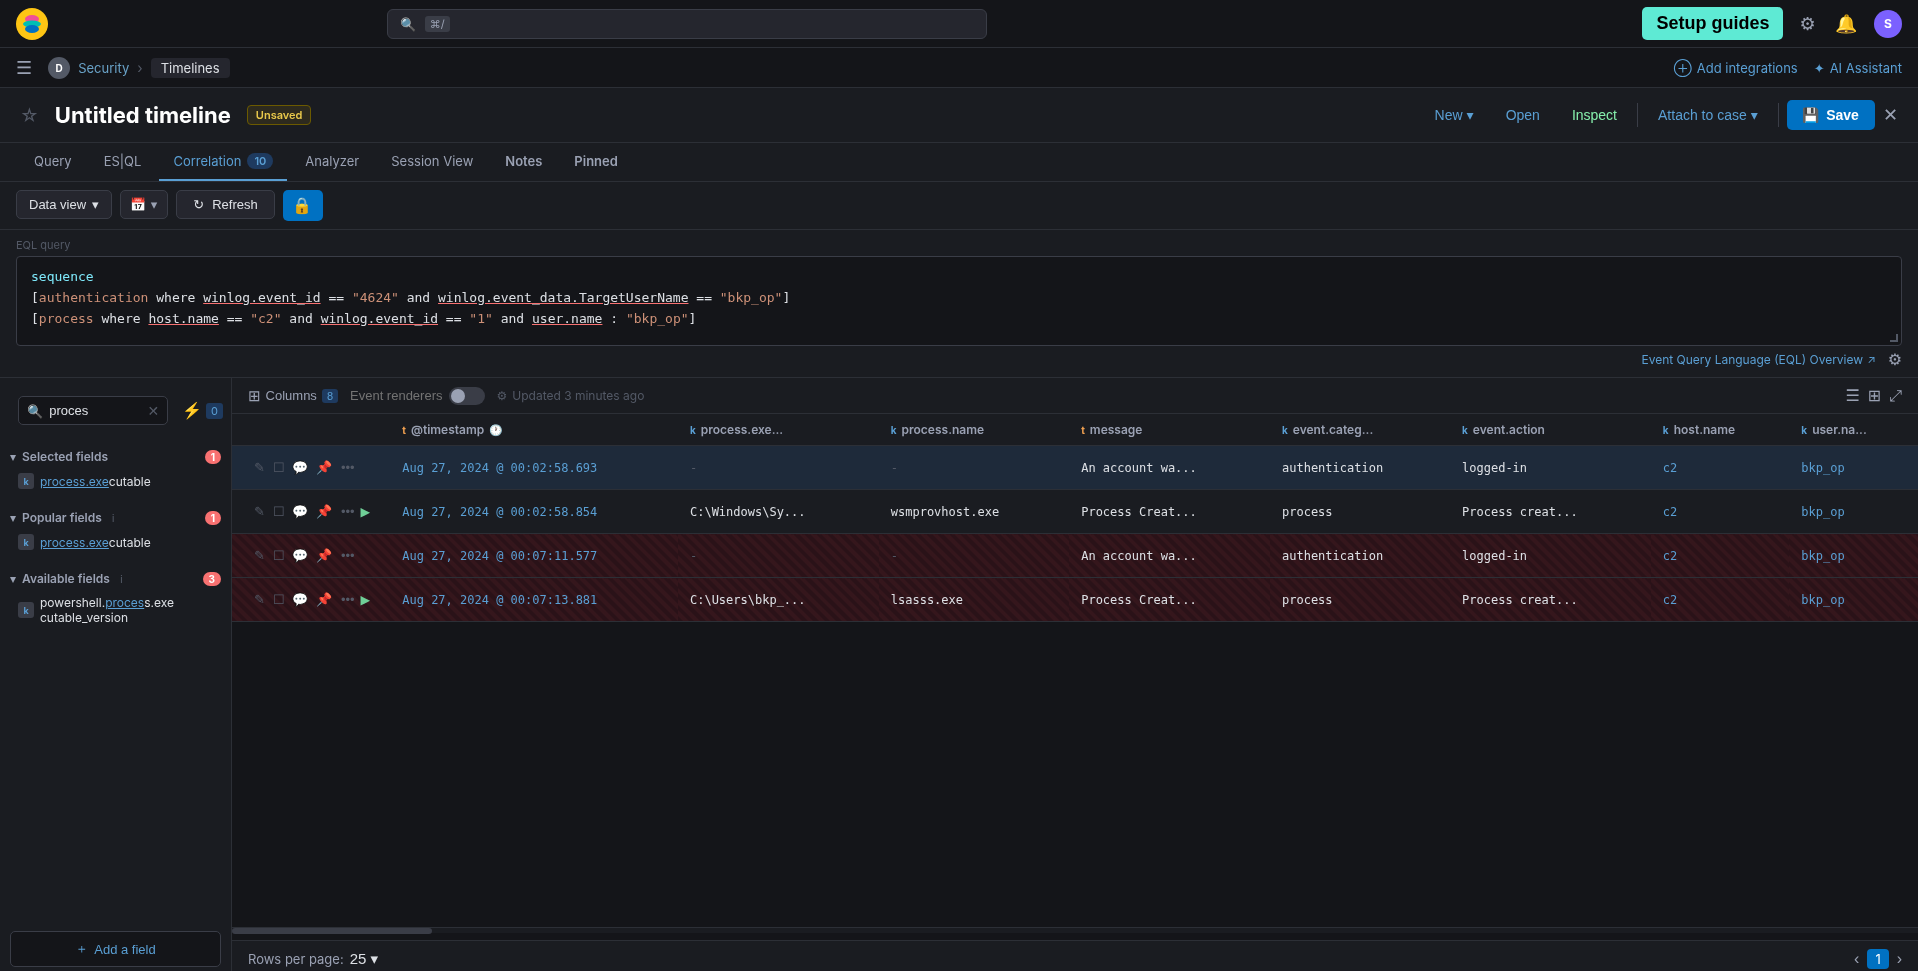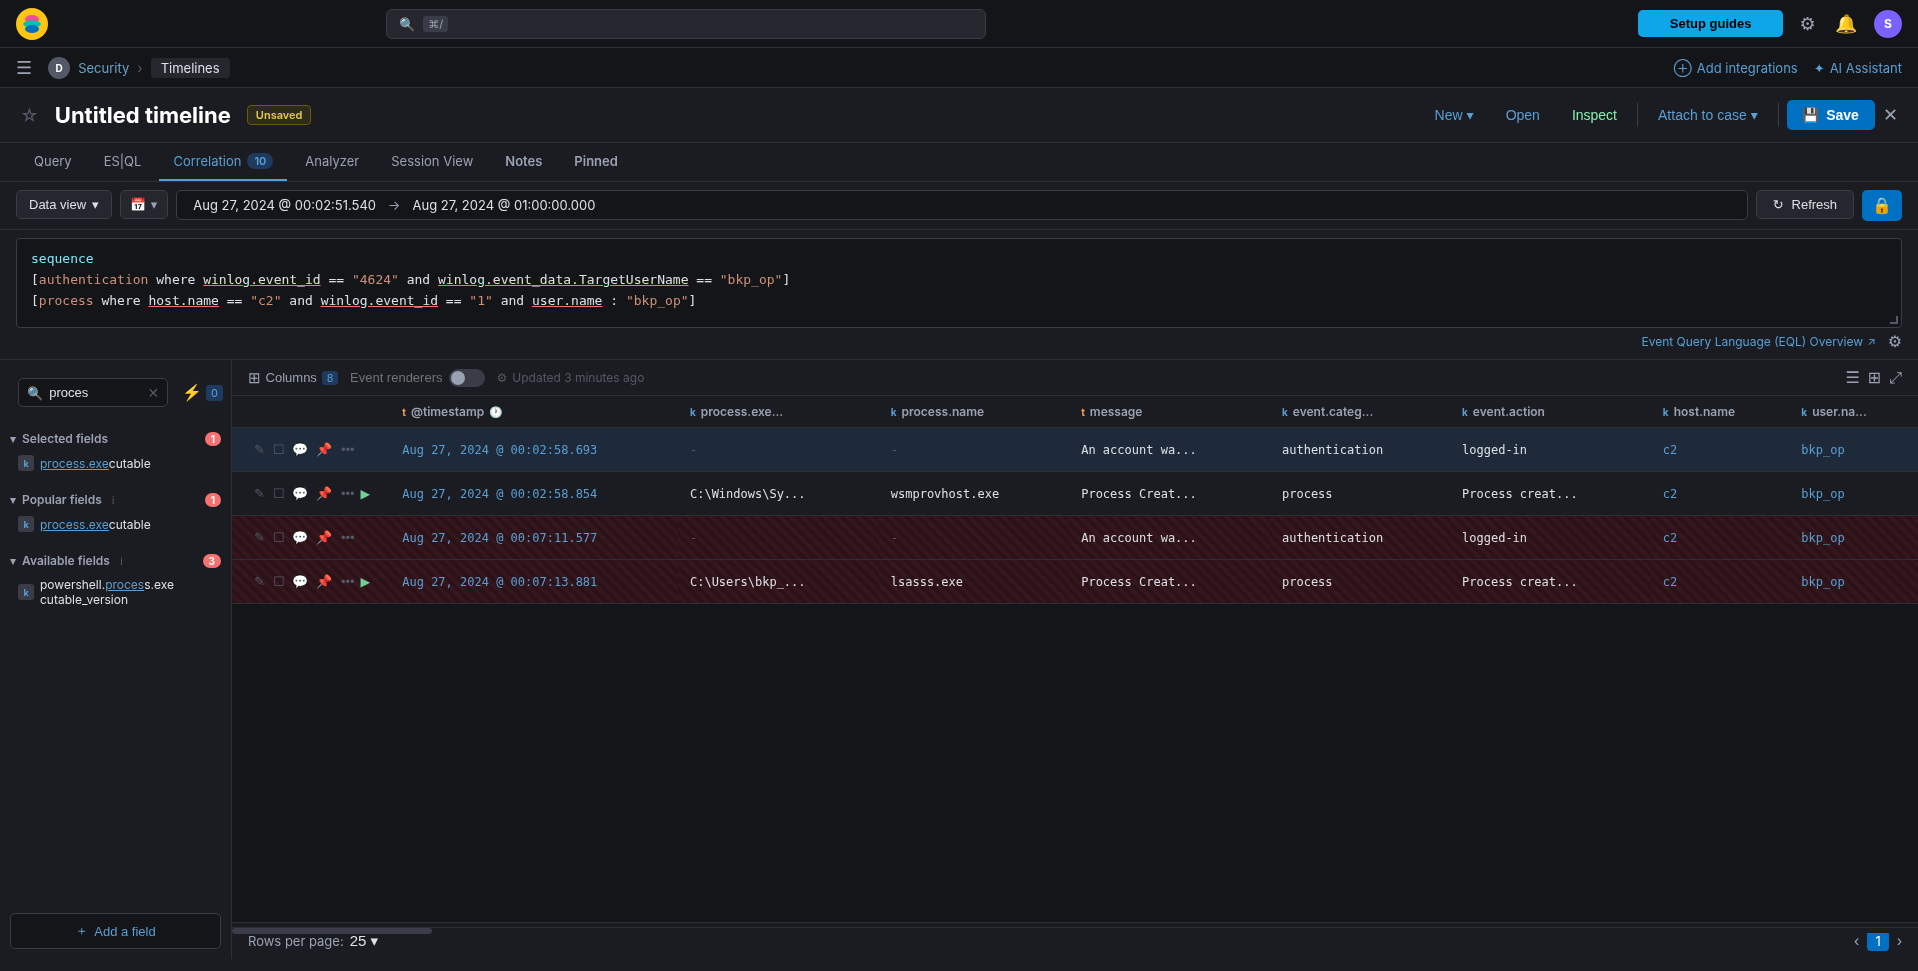--- a/index.html
+++ b/index.html
@@ -57,26 +57,26 @@
       border-radius: 3px;
       font-size: 11px;
     }
     .top-nav-right {
       display: flex;
       align-items: center;
       gap: 12px;
       margin-left: auto;
     }
     .setup-guides-btn {
-      background: #0ea5e9;
+      background: #5eead4;
       color: #000;
       border: none;
       border-radius: 5px;
-      padding: 6px 32px;
-      font-size: 13px;
+      padding: 6px 14px;
+      font-size: 18px;
       font-weight: 600;
       cursor: pointer;
     }
     .icon-btn {
       background: transparent;
       border: none;
       color: #9aa1b3;
       cursor: pointer;
       padding: 4px;
       border-radius: 4px;
@@ -803,35 +803,31 @@
 
 <div class="filter-bar">
   <button class="data-view-btn">
     <span>Data view</span>
     <span>▾</span>
   </button>
   <button class="calendar-btn">
     <span>📅</span>
     <span>▾</span>
   </button>
-  <div class="date-range">
-    <span class="date-text">Aug 27, 2024 @ 00:02:51.540</span>
-    <span class="date-arrow">→</span>
-    <span class="date-text">Aug 27, 2024 @ 01:00:00.000</span>
-  </div>
   <button class="refresh-btn">
     <span>↻</span>
     <span>Refresh</span>
   </button>
   <button class="lock-btn">
     <span>🔒</span>
   </button>
 </div>
 
 <div class="eql-section">
+  <div class="eql-label">EQL query</div>
   <div style="position:relative;">
     <div class="eql-editor" contenteditable="true" style="">
       <span style="color:#7ee8fa;">sequence</span><br>
       [<span style="color:#ce9178;">authentication</span> where <span style="text-decoration:underline;text-decoration-color:#f87171;">winlog.event_id</span> == <span style="color:#ce9178;">"4624"</span> and <span style="text-decoration:underline;text-decoration-color:#f87171;">winlog.event_data.TargetUserName</span> == <span style="color:#ce9178;">"bkp_op"</span>]<br>
       [<span style="color:#ce9178;">process</span> where <span style="text-decoration:underline;text-decoration-color:#f87171;">host.name</span>  == <span style="color:#ce9178;">"c2"</span> and <span style="text-decoration:underline;text-decoration-color:#f87171;">winlog.event_id</span> == <span style="color:#ce9178;">"1"</span> and <span style="text-decoration:underline;text-decoration-color:#f87171;">user.name</span> : <span style="color:#ce9178;">"bkp_op"</span>]
     </div>
     <div style="position:absolute;bottom:4px;right:4px;width:8px;height:8px;border-right:2px solid #535966;border-bottom:2px solid #535966;cursor:se-resize;"></div>
   </div>
   <div class="eql-footer">
     <span class="eql-link">

